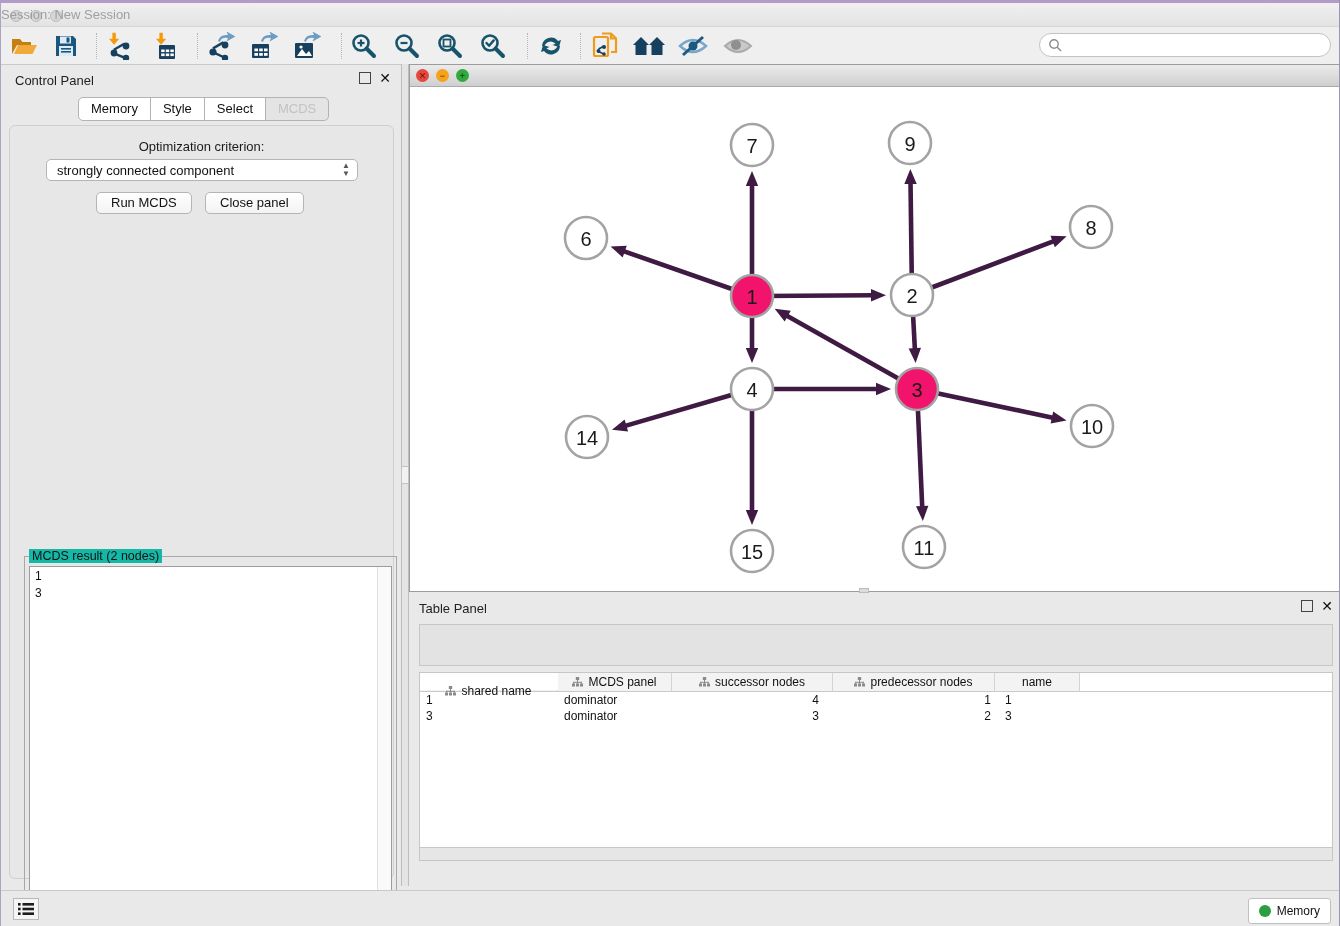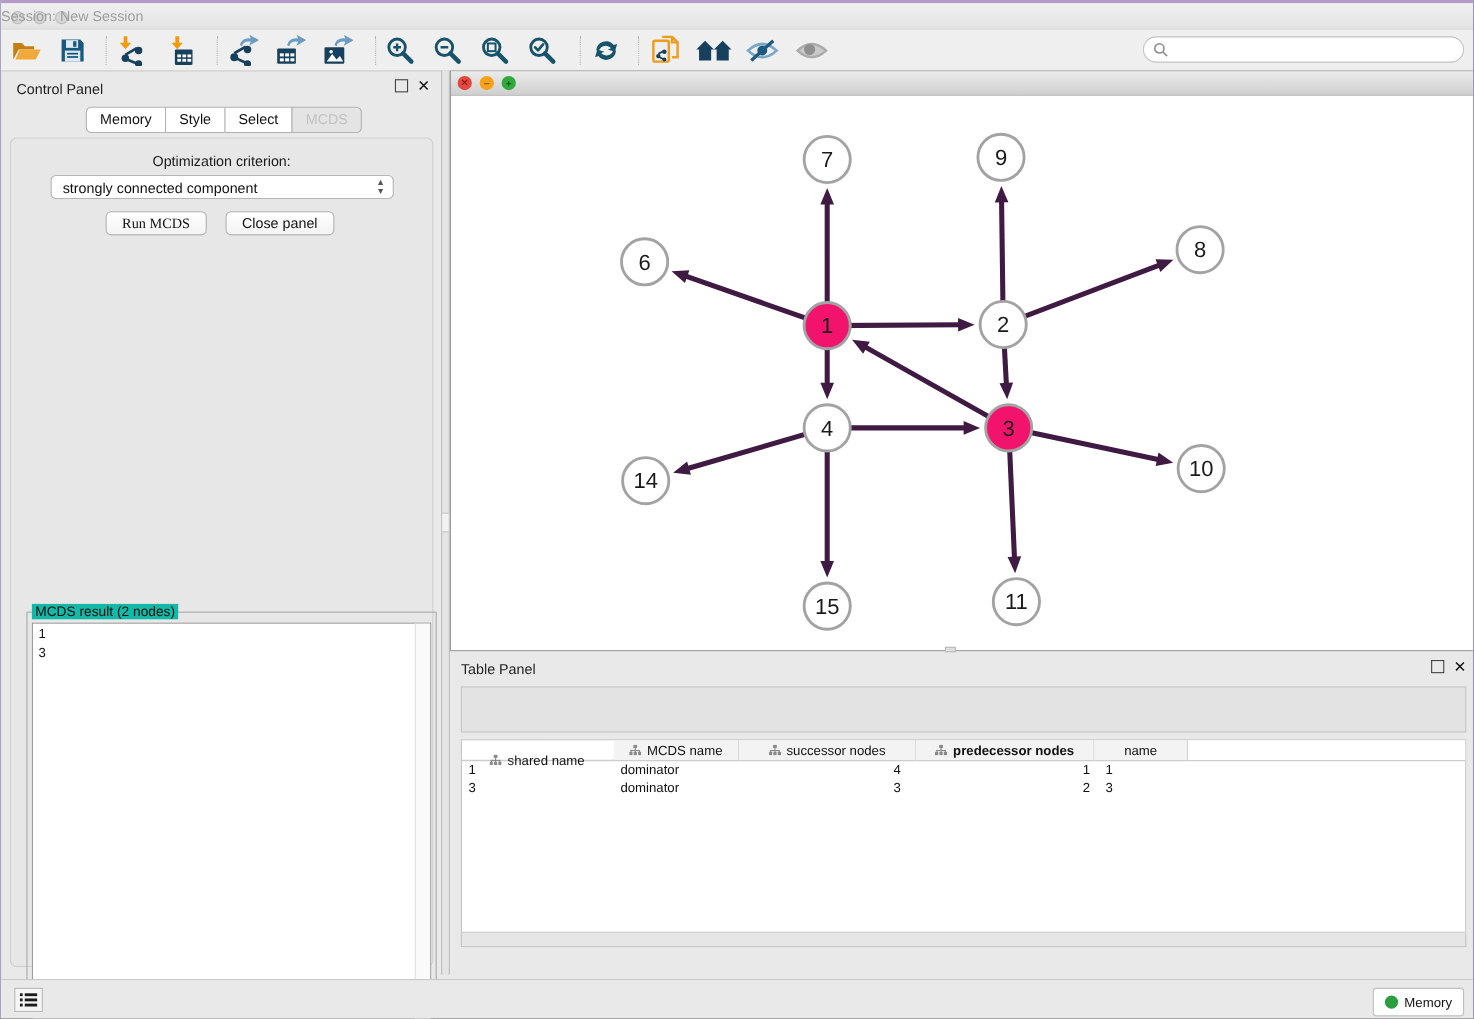--- a/index.html
+++ b/index.html
@@ -35,21 +35,21 @@
   .seg-tab.disabled{background:#e4e4e4;color:#c2c2c2;}
   #cp-tabcontent{left:8px;top:61px;width:383px;height:752px;background:#e7e7e7;
                  border:1px solid #cfcfcf;border-radius:6px;}
   #opt-label{left:0;top:13px;width:100%;text-align:center;font-size:13px;color:#1a1a1a;}
   #criterion-select{left:36px;top:33px;width:312px;height:22px;background:#fff;border:1px solid #b5b5b5;
                     border-radius:5px;display:flex;align-items:center;font-size:13px;color:#111;
                     padding-left:10px;box-sizing:border-box;}
   .chevrons{position:absolute;right:7px;top:2px;font-size:8px;line-height:8px;color:#555;text-align:center;}
   .btn{background:linear-gradient(#ffffff,#f3f3f3);border:1px solid #b5b5b5;border-radius:5px;
        font-size:13px;color:#111;padding:2px 14px 3px;height:22px;box-sizing:border-box;}
-  #run-btn{position:absolute;left:86px;top:66px;font-family:Liberation Serif, serif;}
+  #run-btn{position:absolute;left:86px;top:66px;}
   #closepanel-btn{position:absolute;left:195px;top:66px;}
   #result-group{left:14px;top:430px;width:371px;height:381px;border:1px solid #a8a8a8;}
   #result-legend{position:absolute;left:4px;top:-8px;background:#14b8a6;padding:0 3px;font-size:12.5px;color:#111;}
   #result-text{position:absolute;left:4px;top:9px;right:4px;bottom:8px;background:#fff;border:1px solid #9c9c9c;
                font-size:12px;color:#111;line-height:17px;padding:1px 0 0 5px;}
   #result-scroll{position:absolute;right:0;top:0;bottom:0;width:13px;background:#fafafa;border-left:1px solid #e0e0e0;}
 
   
   #v-divider{left:400px;top:64px;width:8px;height:822px;background:#e4e4e4;
              border-left:1px solid #bdbdbd;border-right:1px solid #bdbdbd;box-sizing:border-box;}
@@ -454,39 +454,39 @@
                 <rect x="0" y="6.5" width="3" height="3"></rect>
                 <rect x="4" y="6.5" width="3" height="3"></rect>
                 <rect x="8" y="6.5" width="3" height="3"></rect>
                 <rect x="5" y="3" width="1" height="2.2"></rect>
                 <rect x="1.2" y="4.8" width="8.6" height="1"></rect>
                 <rect x="1.2" y="4.8" width="1" height="1.9"></rect>
                 <rect x="8.8" y="4.8" width="1" height="1.9"></rect>
                 <rect x="5" y="4.8" width="1" height="1.9"></rect>
               </g>
             </svg>
-            <span>MCDS name</span>
+            <span>MCDS panel</span>
           </div>
           <div class="th-cell" style="width: 161px;">
             <svg class="hdr-mini-icon" width="11" height="10" viewBox="0 0 11 10">
               <g fill="#8a8a8a">
                 <rect x="3.8" y="0" width="3.4" height="3"></rect>
                 <rect x="0" y="6.5" width="3" height="3"></rect>
                 <rect x="4" y="6.5" width="3" height="3"></rect>
                 <rect x="8" y="6.5" width="3" height="3"></rect>
                 <rect x="5" y="3" width="1" height="2.2"></rect>
                 <rect x="1.2" y="4.8" width="8.6" height="1"></rect>
                 <rect x="1.2" y="4.8" width="1" height="1.9"></rect>
                 <rect x="8.8" y="4.8" width="1" height="1.9"></rect>
                 <rect x="5" y="4.8" width="1" height="1.9"></rect>
               </g>
             </svg>
             <span>successor nodes</span>
           </div>
-          <div class="th-cell" style="width: 162px; font-weight: bold;">
+          <div class="th-cell" style="width: 162px;">
             <svg class="hdr-mini-icon" width="11" height="10" viewBox="0 0 11 10">
               <g fill="#8a8a8a">
                 <rect x="3.8" y="0" width="3.4" height="3"></rect>
                 <rect x="0" y="6.5" width="3" height="3"></rect>
                 <rect x="4" y="6.5" width="3" height="3"></rect>
                 <rect x="8" y="6.5" width="3" height="3"></rect>
                 <rect x="5" y="3" width="1" height="2.2"></rect>
                 <rect x="1.2" y="4.8" width="8.6" height="1"></rect>
                 <rect x="1.2" y="4.8" width="1" height="1.9"></rect>
                 <rect x="8.8" y="4.8" width="1" height="1.9"></rect>

